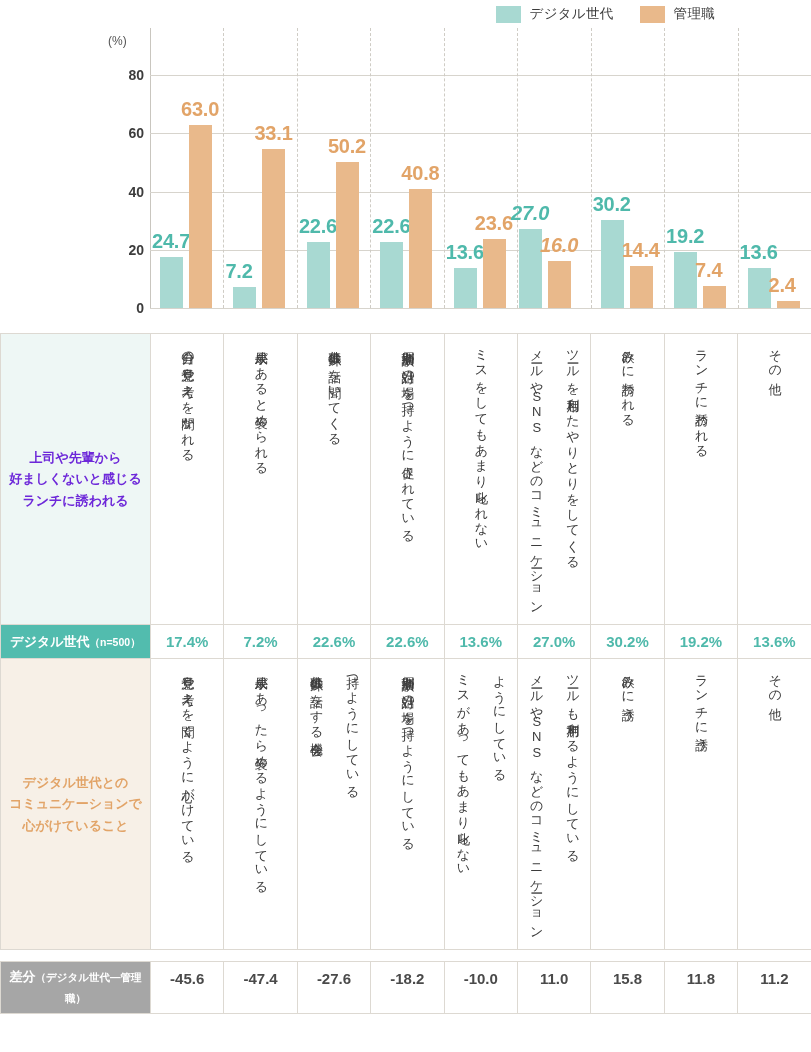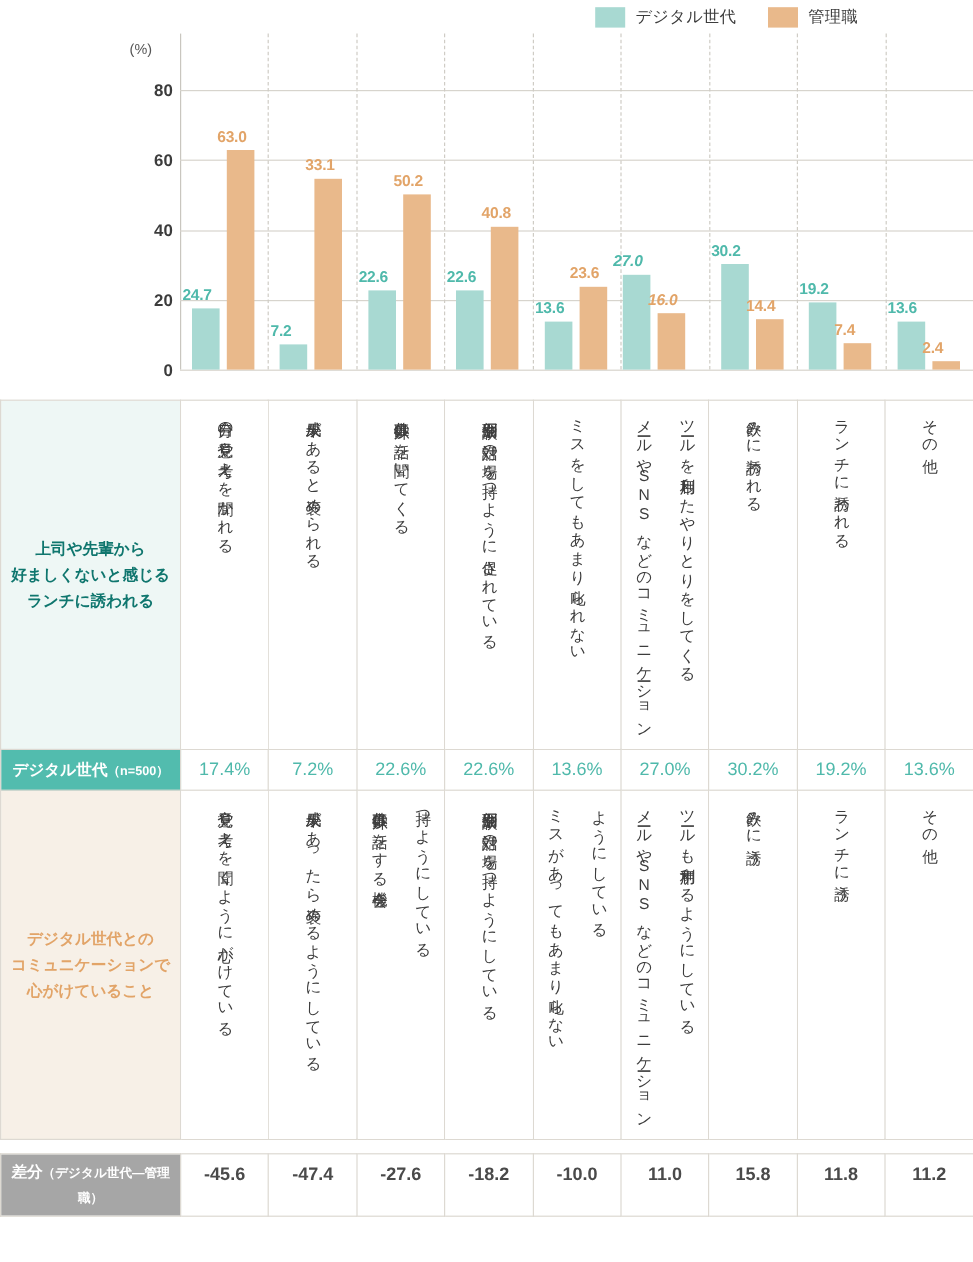--- a/index.html
+++ b/index.html
@@ -101,21 +101,21 @@
   }
   .bar {
     position: absolute;
     bottom: 0;
     width: 23px;
   }
   .bar.teal  { background: #a8d9d2; left: 10px; }
   .bar.orange{ background: #e9b98b; left: 39px; }
   .barval {
     position: absolute;
-    font-size: 13px;
+    font-size: 20px;
     font-weight: bold;
     white-space: nowrap;
     letter-spacing: -0.2px;
   }
   .barval.teal   { color: #4fb9ab; }
   .barval.orange { color: #e2a468; }
 
   
   .tbl {
     position: absolute;
@@ -134,21 +134,21 @@
   .data-col { width: 73.4px; }
 
   .rowhead {
     text-align: center;
     vertical-align: middle !important;
     font-size: 13px;
     line-height: 1.65;
     font-weight: bold;
     padding: 4px 6px !important;
   }
-  .rowhead.teal-bg   { background: #eef7f5; color: #0f766e; }
+  .rowhead.teal-bg   { background: #eef7f5; color: #6d28d9; }
   .rowhead.cream-bg  { background: #f7f0e7; color: #e2a468; }
   .rowhead.teal-solid{ background: #52bcae; color: #ffffff; }
   .rowhead.orange-solid{ background: #e5ac72; color: #ffffff; }
   .rowhead.gray-solid{ background: #a6a6a6; color: #ffffff; }
   .nsize { font-size: 10.5px; font-weight: bold; }
 
   .vcell {
     height: 290px;
     background: #ffffff;
     position: relative;
@@ -171,21 +171,21 @@
     display: flex;
     justify-content: center;
     height: 100%;
   }
 
   .pct {
     height: 33px;
     line-height: 33px;
     text-align: center;
     font-size: 15px;
-    font-weight: normal;
+    font-weight: bold;
     background: #fff;
   }
   .pct.teal   { color: #4fb9ab; }
   .pct.orange { color: #e2a468; }
   .diff {
     height: 33px;
     line-height: 33px;
     text-align: center;
     font-size: 15px;
     font-weight: bold;

